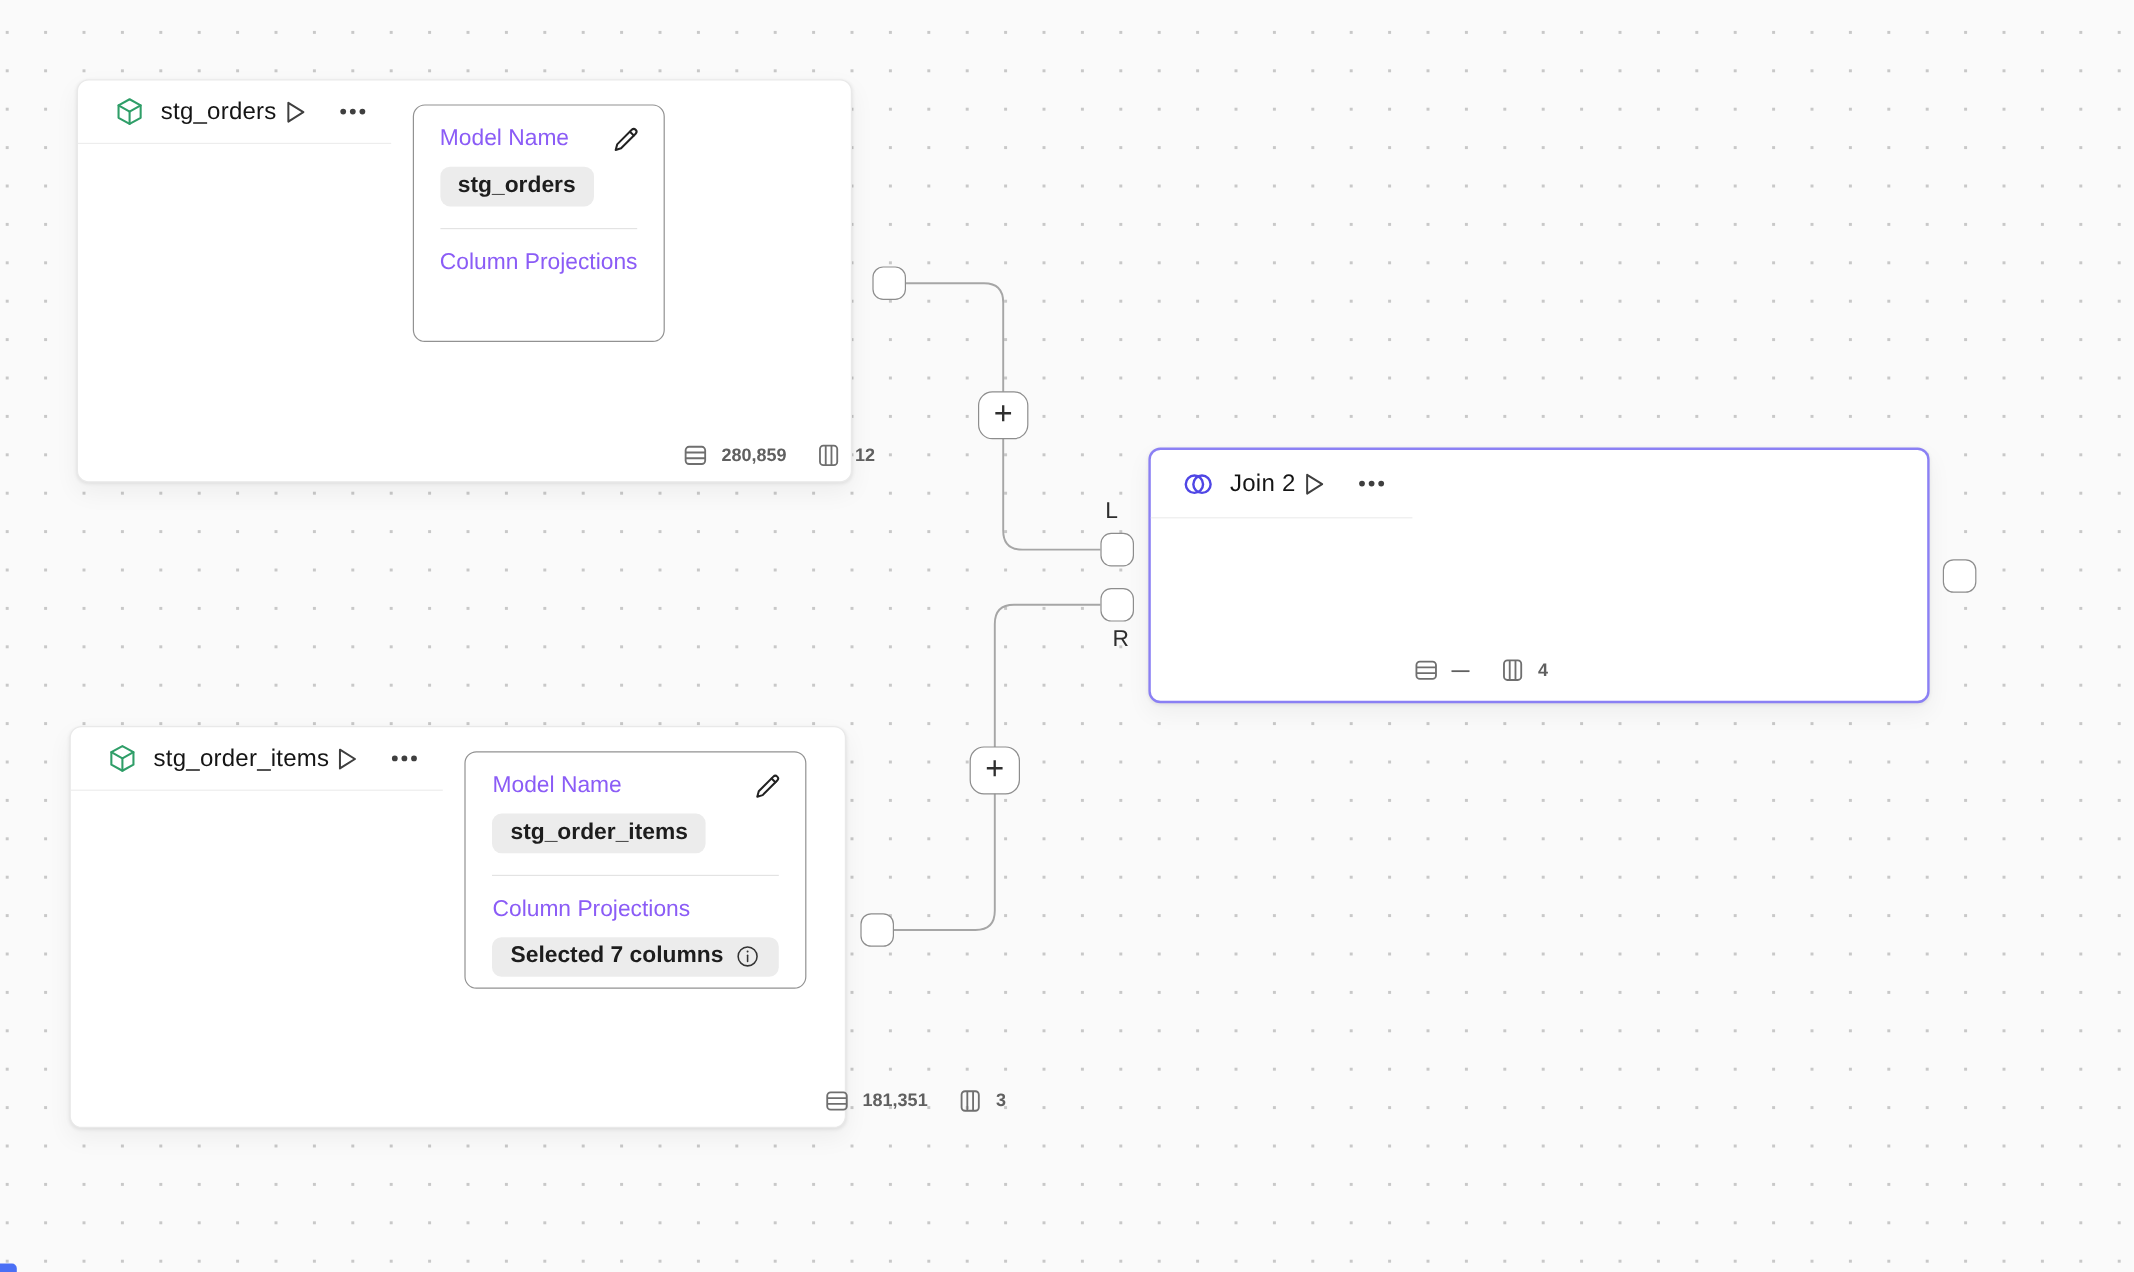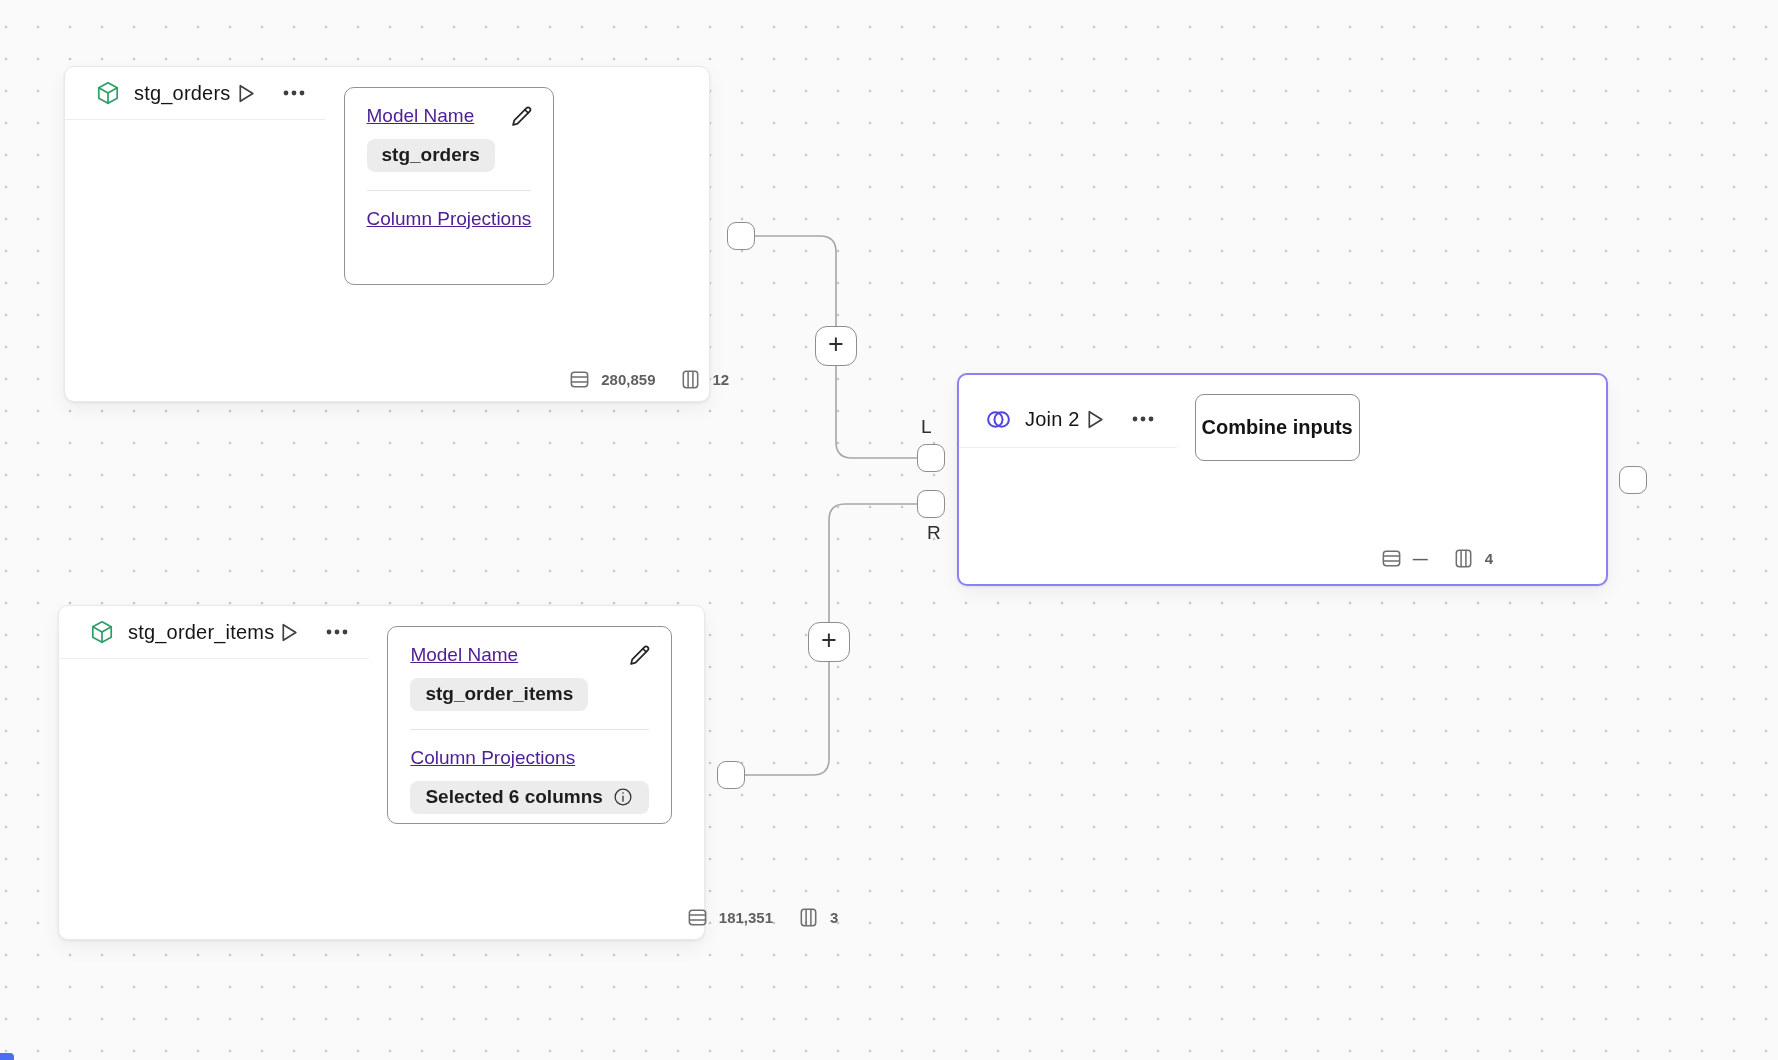--- a/index.html
+++ b/index.html
@@ -24,33 +24,33 @@
     box-shadow:0 1px 3px rgba(0,0,0,.07),0 8px 20px rgba(0,0,0,.05);
     display:flex;flex-direction:row;box-sizing:border-box;z-index:2;
   }
   .card.join{border:2px solid #8b80f4;}
 
   .card-header{
     display:flex;align-items:center;flex:none;
     height:52px;padding:0 18px 0 30px;
     border-bottom:1px solid #ededed;
   }
-  .join .card-header{height:56px;padding:16px 20px 0 26px;text-align:right;}
+  .join .card-header{height:56px;padding:0 20px 0 26px;text-align:right;}
   .node-icon{display:flex;align-items:center;flex:none;margin-right:13px;}
   .title{font-size:20px;font-weight:500;color:#151515;letter-spacing:.2px;white-space:nowrap;}
   .header-actions{margin-left:auto;display:flex;align-items:center;gap:20px;}
   .icon-btn{background:none;border:none;padding:2px;margin:0;display:flex;align-items:center;cursor:pointer;}
 
   .panel{
     position:relative;flex:none;box-sizing:border-box;
     margin:20px 14px 0 18px;height:198px;
     border:1.5px solid #929292;border-radius:10px;
     padding:15px 22px 0 22px;
   }
-  .field-label{font-size:19px;color:#4c1d95;line-height:26px;text-decoration:underline;}
+  .field-label{font-size:19px;color:#8b5cf6;line-height:26px;}
   .chip{
     display:inline-flex;align-items:center;gap:9px;
     margin-top:10px;padding:5px 15px 6px 15px;
     background:#ececec;border-radius:8px;
     font-size:19px;font-weight:700;color:#1d1d1d;white-space:nowrap;
   }
   .panel .divider{border:none;border-top:1px solid #e3e3e3;margin:18px 0 15px 0;}
   .pencil-btn{position:absolute;top:13px;right:16px;}
 
   .card-footer{
@@ -188,21 +188,21 @@
           <path d="M4.5 19.5 L5.6 15.4 L16.4 4.6 A2.05 2.05 0 0 1 19.3 7.5 L8.5 18.3 L4.5 19.5 Z"></path>
           <path d="M15.1 6 L17.9 8.8"></path>
         </svg>
       </button>
       <div class="chip">
         <span>stg_order_items</span>
       </div>
       <hr class="divider">
       <div class="field-label">Column Projections</div>
       <div class="chip">
-        <span>Selected 6 columns</span>
+        <span>Selected 7 columns</span>
         <svg width="22" height="22" viewBox="0 0 24 24" fill="none" stroke="#333" stroke-width="1.4">
           <circle cx="12" cy="12" r="8.6"></circle>
           <path d="M12 11 V16.6" stroke-linecap="round"></path>
           <circle cx="12" cy="7.6" r="0.9" fill="#333" stroke="none"></circle>
         </svg>
       </div>
     </div>
 
     <div class="card-footer">
       <svg width="23" height="23" viewBox="0 0 24 24" fill="none" stroke="#6f6f6f" stroke-width="1.6">
@@ -238,21 +238,20 @@
         <button class="icon-btn">
           <svg width="24" height="8" viewBox="0 0 24 8" fill="#3f3f3f">
             <circle cx="4" cy="4" r="2.4"></circle>
               <circle cx="12" cy="4" r="2.4"></circle>
               <circle cx="20" cy="4" r="2.4"></circle>
           </svg>
         </button>
       </span>
     </div>
 
-    <button class="combine-btn">Combine inputs</button>
 
     <div class="card-footer">
       <svg width="23" height="23" viewBox="0 0 24 24" fill="none" stroke="#6f6f6f" stroke-width="1.6">
         <rect x="3.5" y="4.5" width="17" height="15" rx="3"></rect>
         <path d="M3.5 9.5 H20.5 M3.5 14.5 H20.5"></path>
       </svg>
       <span class="count">—</span>
       <span class="grp">
         <svg width="23" height="23" viewBox="0 0 24 24" fill="none" stroke="#6f6f6f" stroke-width="1.6">
           <rect x="4.5" y="3.5" width="15" height="17" rx="3"></rect>

